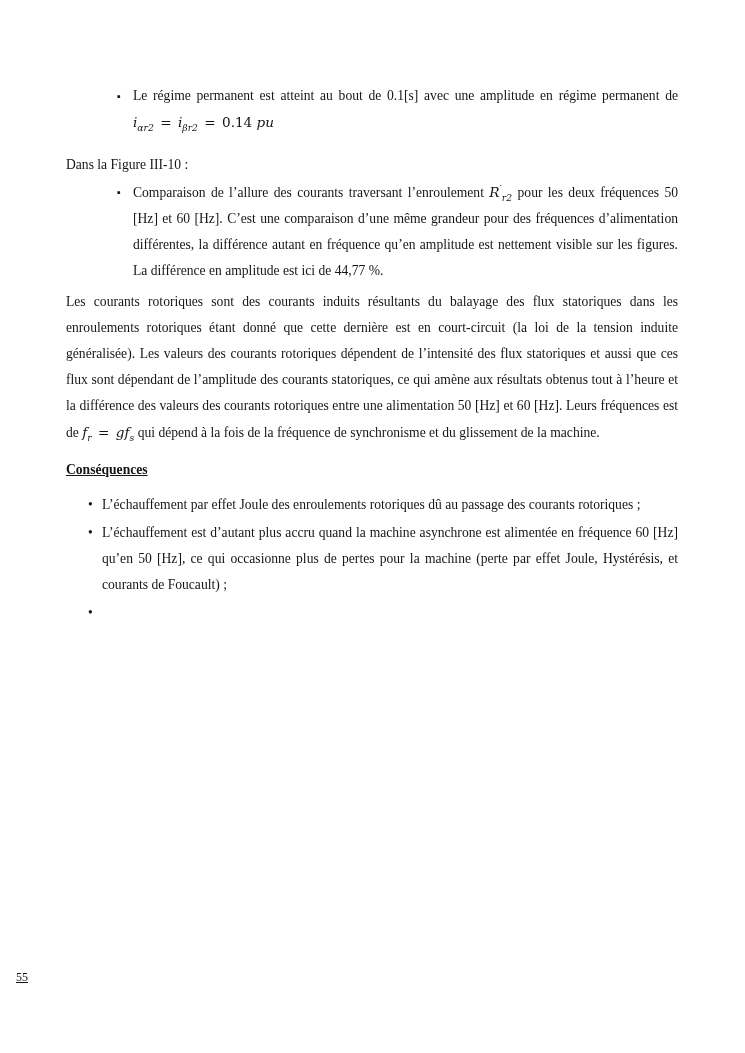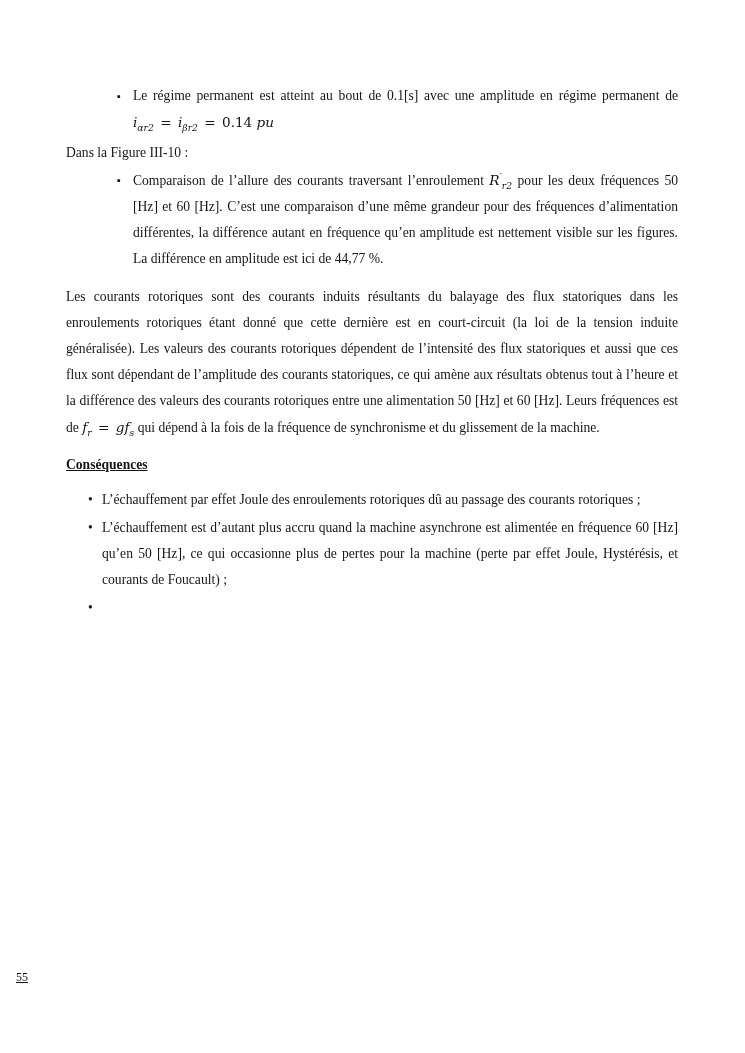--- a/index.html
+++ b/index.html
@@ -37,33 +37,33 @@
     position: relative;
     padding-left: 36px;
     margin: 0;
   }
   .rd-item .bullet {
     position: absolute;
     left: 22px;
     top: 0;
     font-size: 13.6px;
   }
-  .figure-line { margin: 4px 0 0 0; }
+  .figure-line { margin: 16px 0 0 0; }
   .ul2 { margin-top: 1px; }
   .heading {
     font-size: 13.6px;
     font-weight: bold;
     text-decoration: underline;
     margin: 0;
     line-height: 26px;
     text-align: left;
   }
   .heading-causes { margin-top: 20px; }
   .heading-consequences { margin-top: 11px; }
-  .par { margin: 12px 0 0 0; }
+  .par { margin: 5px 0 0 0; }
   .rd-list { margin-top: 9px; }
   .rd-item + .rd-item { margin-top: 2px; }
   .math {
     font-family: "DejaVu Serif", serif;
     font-style: italic;
     white-space: nowrap;
   }
   .math .op { font-style: normal; padding: 0 2px; }
   .math .num { font-style: normal; }
   .math sub {

